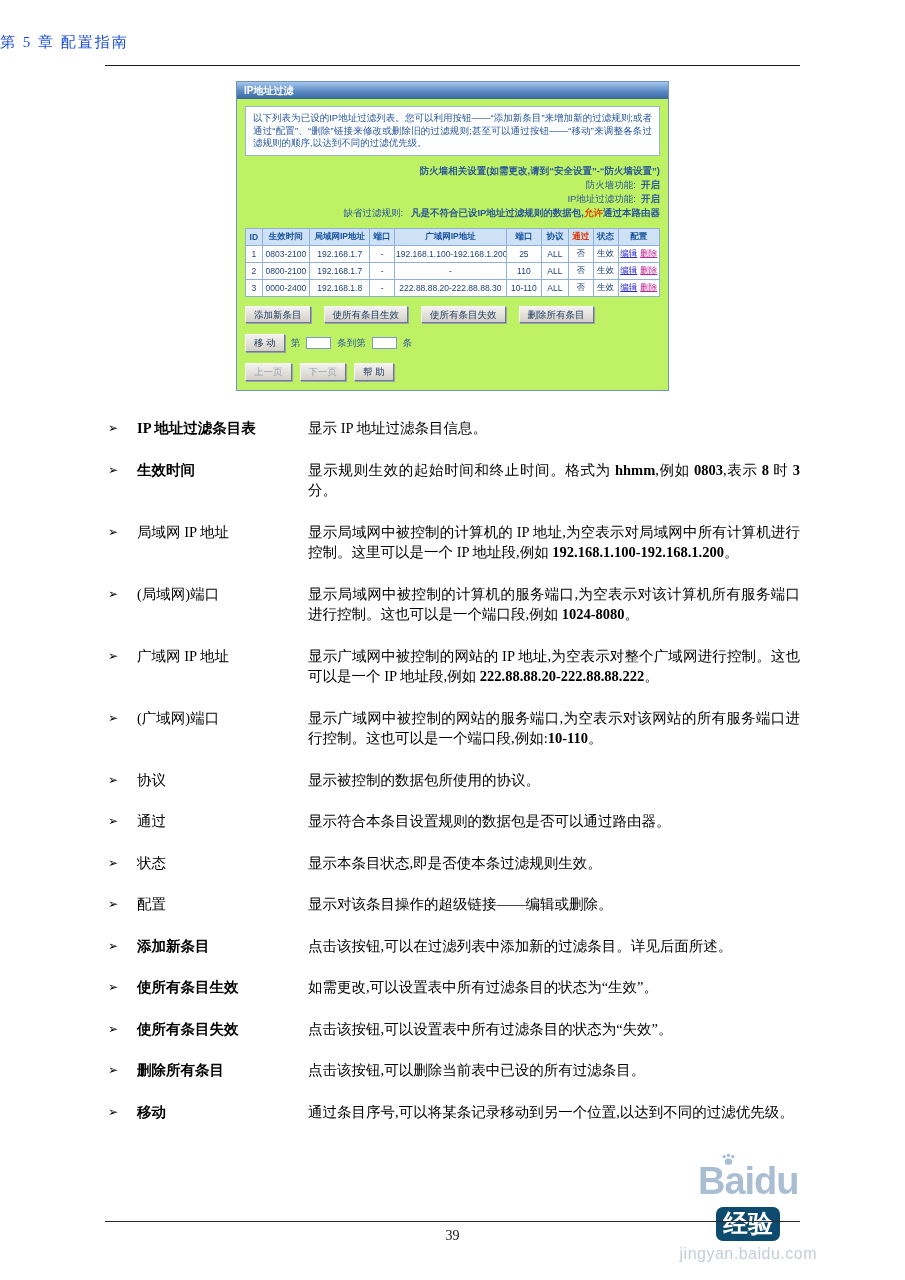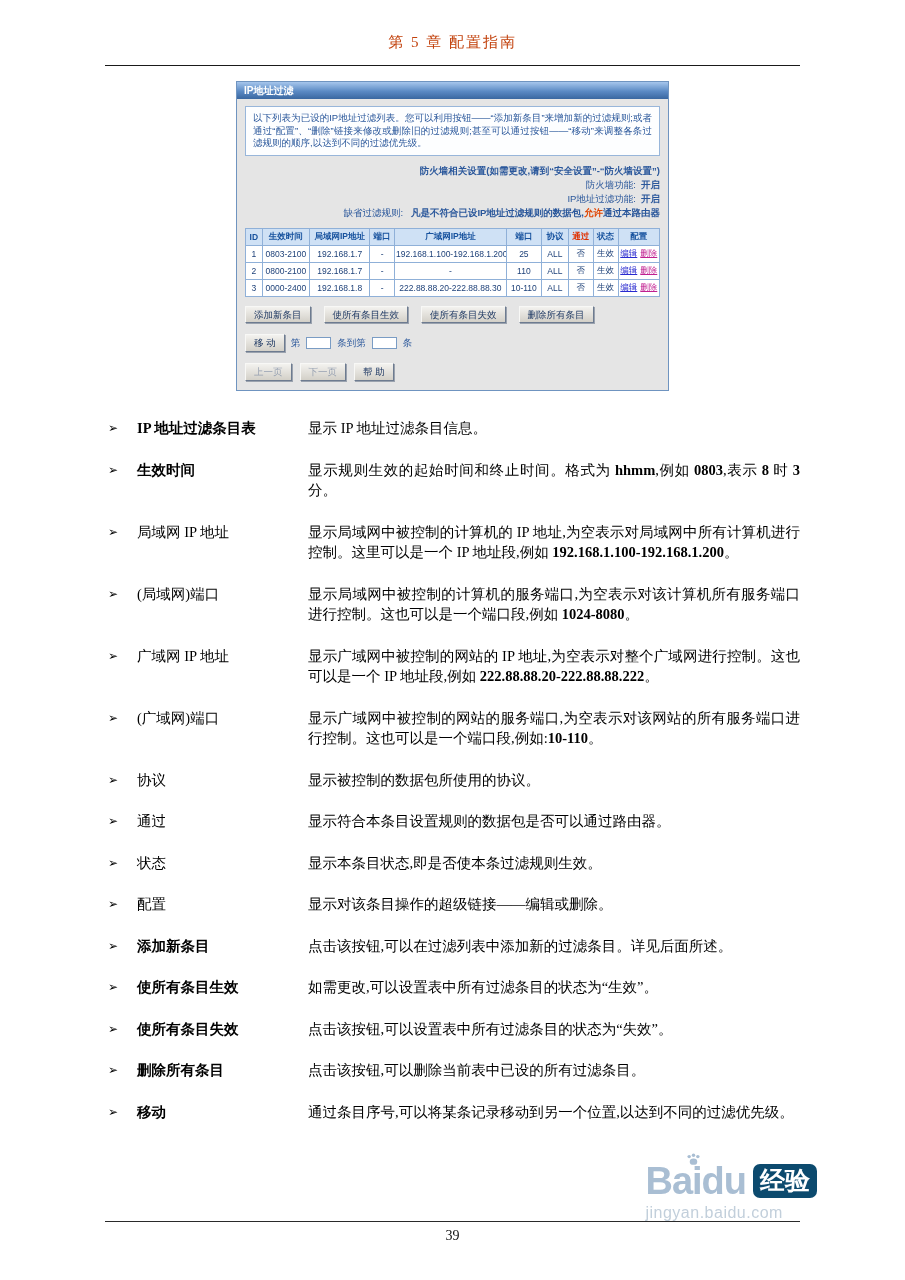--- a/index.html
+++ b/index.html
@@ -3,28 +3,28 @@
 <meta charset="utf-8">
 <style>
   * { box-sizing: border-box; }
   html,body { margin:0; padding:0; }
   body {
     width:905px; height:1280px; background:#ffffff; position:relative; overflow:hidden;
     font-family:"Liberation Serif","DejaVu Serif",serif; color:#000;
   }
 
   
-  .doc-header { padding-top:33px; text-align:center; font-size:15px; letter-spacing:2px; color:#c2410c; }
+  .doc-header { padding-top:33px; text-align:left; font-size:15px; letter-spacing:2px; color:#1d4ed8; }
   .header-rule { margin:13px 105px 0; border-top:1.3px solid #1a1a1a; }
   .footer-rule { position:absolute; left:105px; right:105px; top:1221px; border-top:1.5px solid #2a2a2a; }
   .page-num { position:absolute; top:1228px; left:0; right:0; text-align:center; font-size:14px; color:#111; }
 
   
   .shot {
-    width:433px; margin:15px auto 0; border:1px solid #6f94c0; background:#e5e5e5;
+    width:433px; margin:15px auto 0; border:1px solid #6f94c0; background:#bef264;
     font-family:"Liberation Sans","DejaVu Sans",sans-serif;
   }
   .shot-title {
     height:17px; line-height:17px; padding-left:7px; font-size:10px; font-weight:bold; color:#fff;
     background:linear-gradient(180deg,#a6c6ec 0%,#5b8ac4 55%,#3a67a0 100%);
   }
   .shot-body { padding:7px 8px 9px; }
   .intro-box {
     border:1px solid #98b6da; color:#2a579b; font-size:9.5px; line-height:12.5px;
     padding:5px 7px; text-align:justify; background:#fdfeff;
@@ -66,21 +66,21 @@
   .defs { margin:27px 105px 0 108px; }
   .def-row { display:flex; align-items:flex-start; margin-bottom:21px; font-size:14.5px; line-height:20.5px; }
   .bullet { flex:none; width:29px; font-size:12px; line-height:20.5px; font-family:"DejaVu Sans",sans-serif; color:#000; }
   .term { flex:none; width:171px; }
   .term.bold { font-weight:bold; }
   .desc { flex:1; text-align:justify; }
   .desc .b { font-weight:bold; }
 
   
   .watermark { position:absolute; right:88px; top:1162px; font-family:"Liberation Sans","DejaVu Sans",sans-serif; }
-  .wm-row { display:flex; align-items:center; gap:7px; position:relative; }
+  .wm-row { display:flex; align-items:center; gap:7px; position:relative;flex-direction:column; }
   .wm-baidu { font-size:38px; font-weight:bold; color:#a9bed3; letter-spacing:-1px; line-height:1; }
   .wm-paw { position:absolute; left:41px; top:-9px; width:15px; height:13px; }
   .wm-badge {
     background:#0c4a6e; color:#fff; font-size:25px; font-weight:bold;
     padding:4px 7px 5px; border-radius:7px; line-height:1;
   }
   .wm-url { margin-top:4px; color:#c2cfdb; font-size:16px; letter-spacing:0.5px; }
 </style>
 </head>
 <body>

